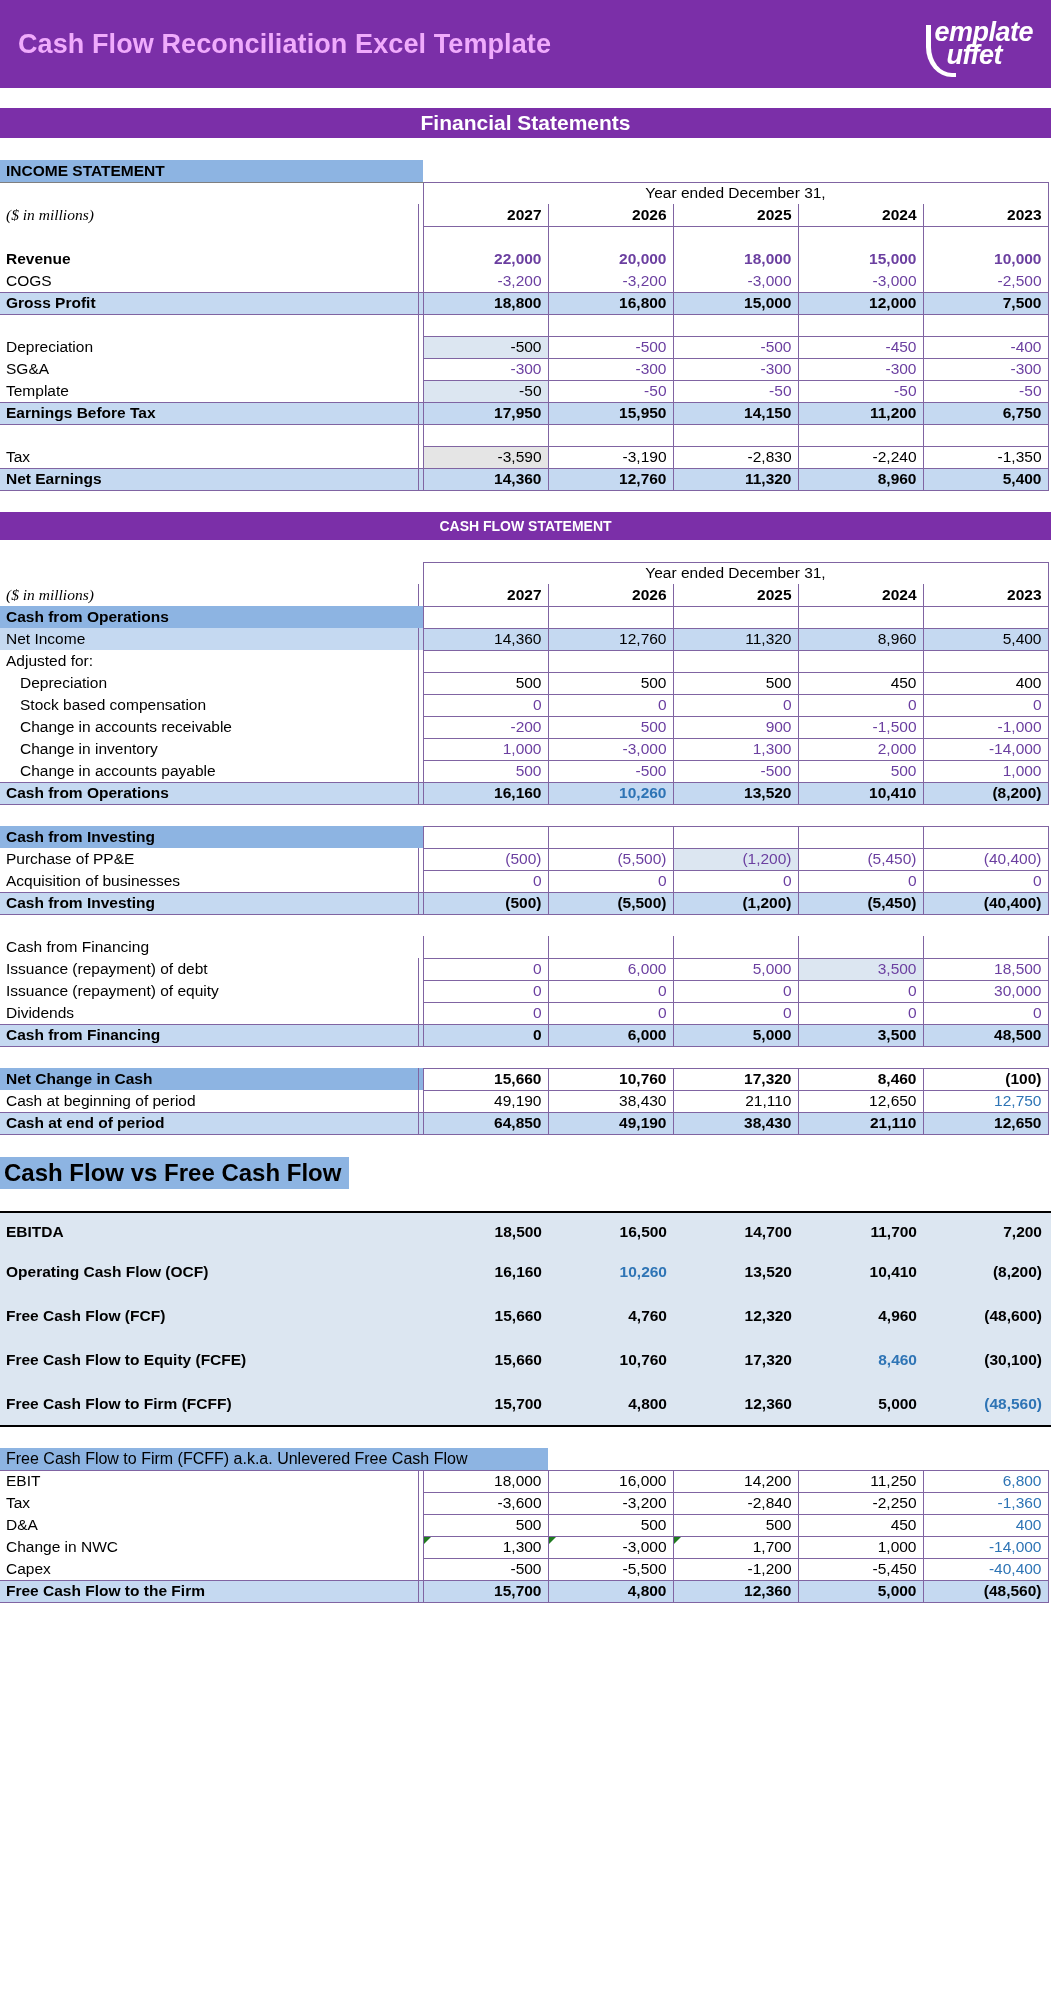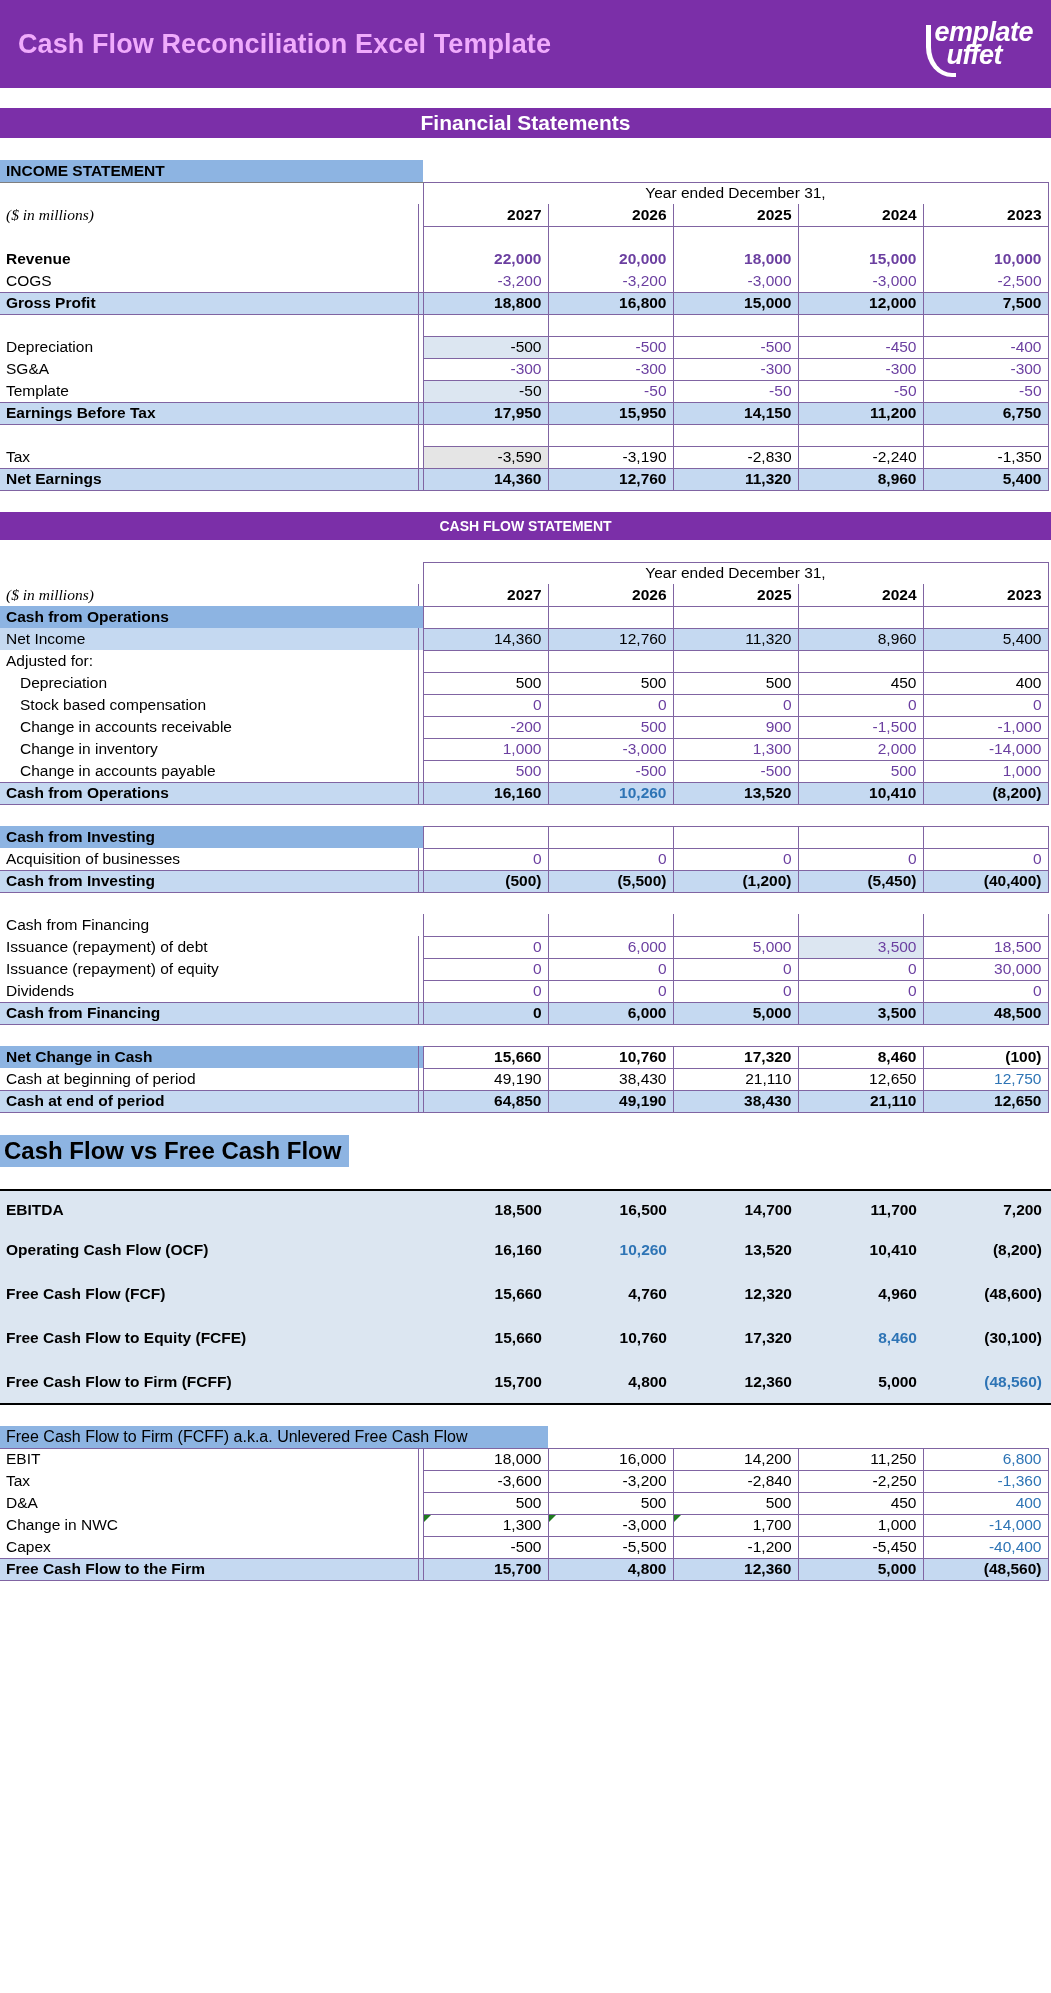--- a/index.html
+++ b/index.html
@@ -441,20 +441,30 @@
       <tr>
         <td class="lbl b f-blue" colspan="2">Cash from Investing</td>
         <td class="bx-l bx-r bx-t"></td>
           <td class="bx-r bx-t"></td>
           <td class="bx-r bx-t"></td>
           <td class="bx-r bx-t"></td>
           <td class="bx-r bx-t"></td>
           <td></td>
       </tr>
 
+      <tr>
+        <td class="lbl">Purchase of PP&amp;E</td>
+        <td class="bx-l"></td>
+        <td class="num t-purple bx-l bx-r bx-t">(500)</td>
+        <td class="num t-purple bx-r bx-t">(5,500)</td>
+        <td class="num t-purple f-pale bx-r bx-t">(1,200)</td>
+        <td class="num t-purple bx-r bx-t">(5,450)</td>
+        <td class="num t-purple bx-r bx-t">(40,400)</td>
+        <td></td>
+      </tr>
 
       <tr>
         <td class="lbl">Acquisition of businesses</td>
         <td class="bx-l"></td>
         <td class="num t-purple bx-l bx-r bx-t">0</td>
         <td class="num t-purple bx-r bx-t">0</td>
         <td class="num t-purple bx-r bx-t">0</td>
         <td class="num t-purple bx-r bx-t">0</td>
         <td class="num t-purple bx-r bx-t">0</td>
         <td></td>

